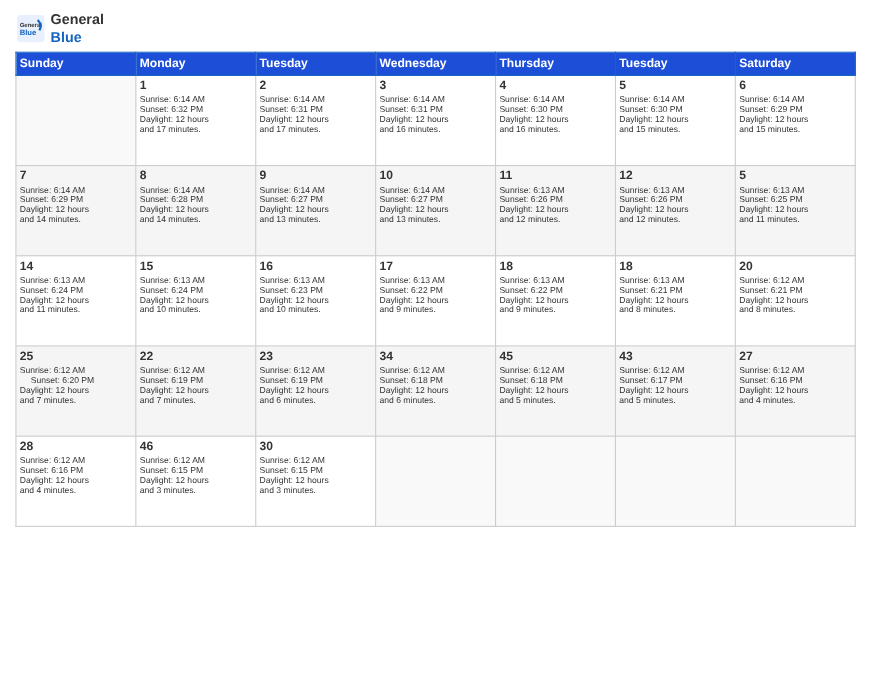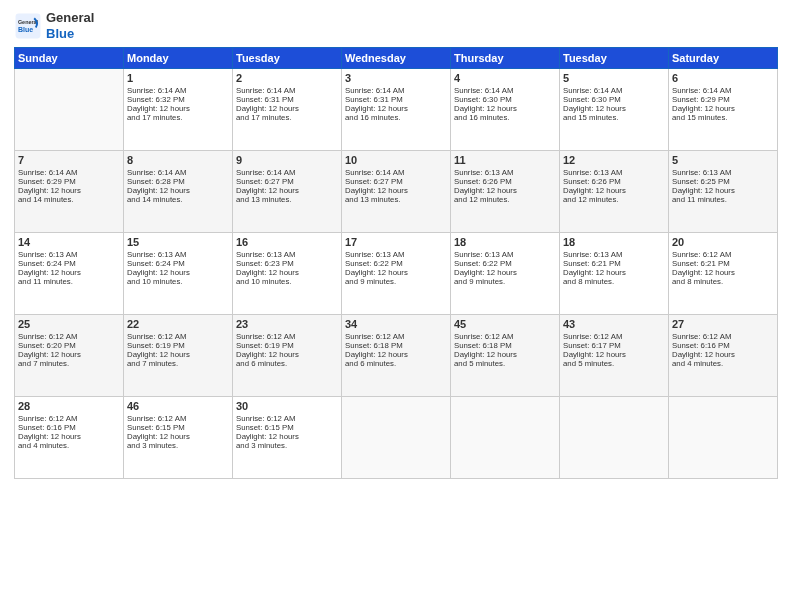--- a/index.html
+++ b/index.html
@@ -267,21 +267,21 @@
             <span style="display: block;">Sunrise: 6:12 AM</span>
             <span style="display: block;">Sunset: 6:21 PM</span>
             <span style="display: block;">Daylight: 12 hours</span>
             <span style="display: block;">and 8 minutes.</span>
           </td>
         </tr>
         <tr class="alt-row">
           <td>
             <span class="day-num">25</span>
             <span style="display: block;">Sunrise: 6:12 AM</span>
-            <span style="display: block;">Sunset: 6:20 PM</span>
+            <span style="display: block; margin-left: 10px;">Sunset: 6:20 PM</span>
             <span style="display: block;">Daylight: 12 hours</span>
             <span style="display: block;">and 7 minutes.</span>
           </td>
           <td>
             <span class="day-num">22</span>
             <span style="display: block;">Sunrise: 6:12 AM</span>
             <span style="display: block;">Sunset: 6:19 PM</span>
             <span style="display: block;">Daylight: 12 hours</span>
             <span style="display: block;">and 7 minutes.</span>
           </td>

